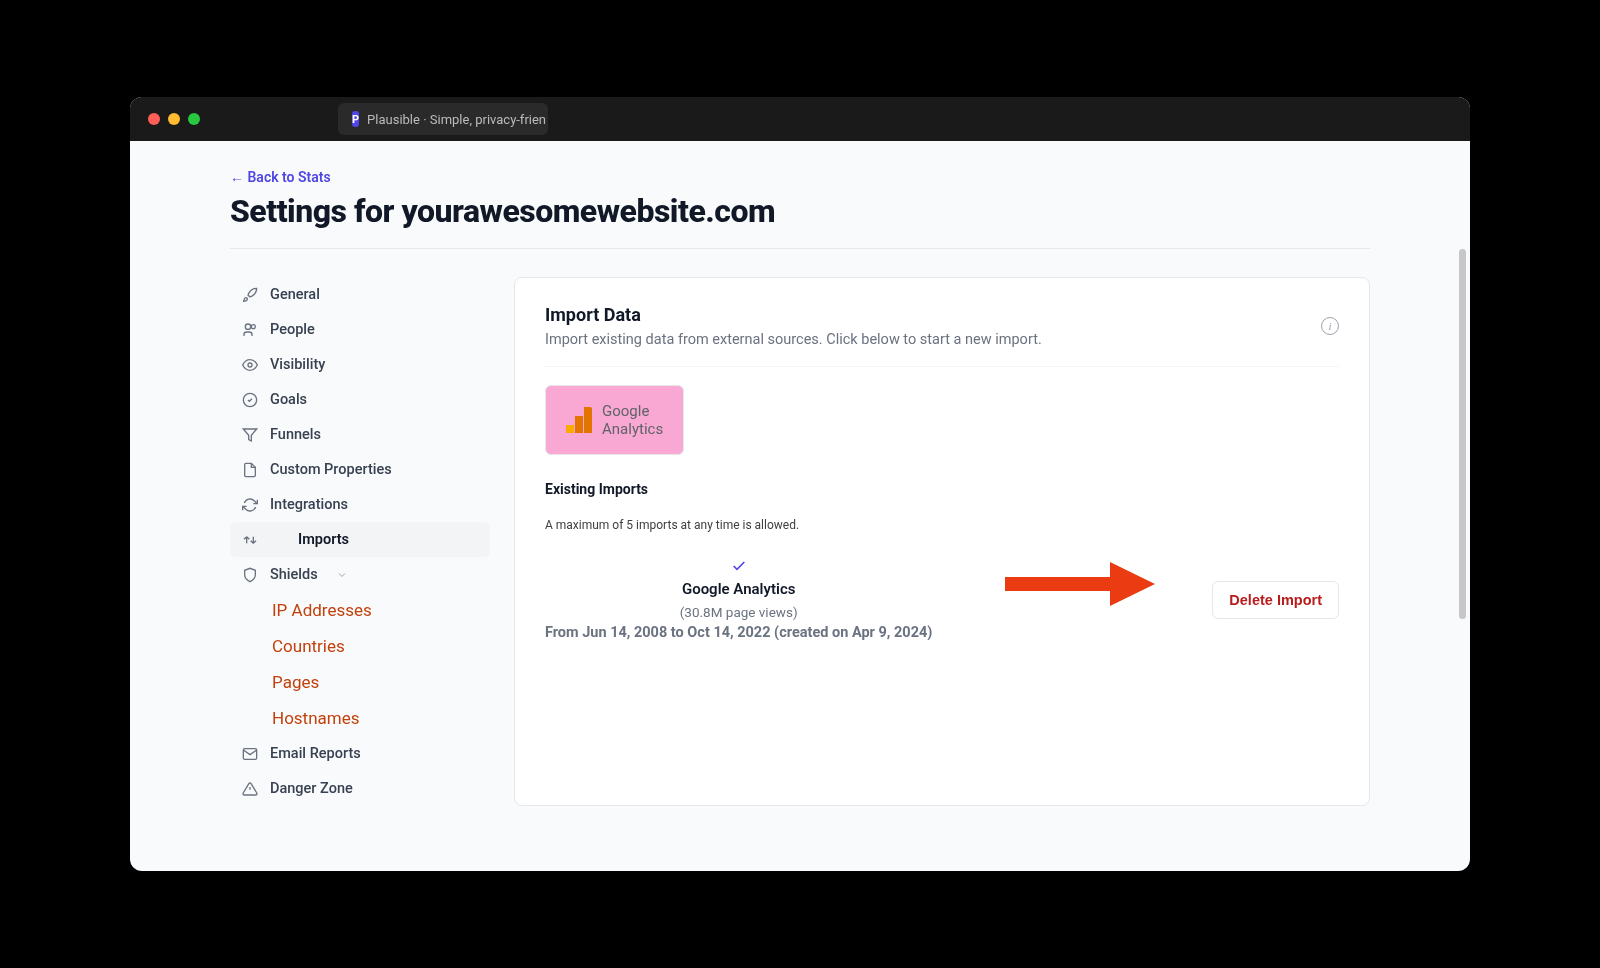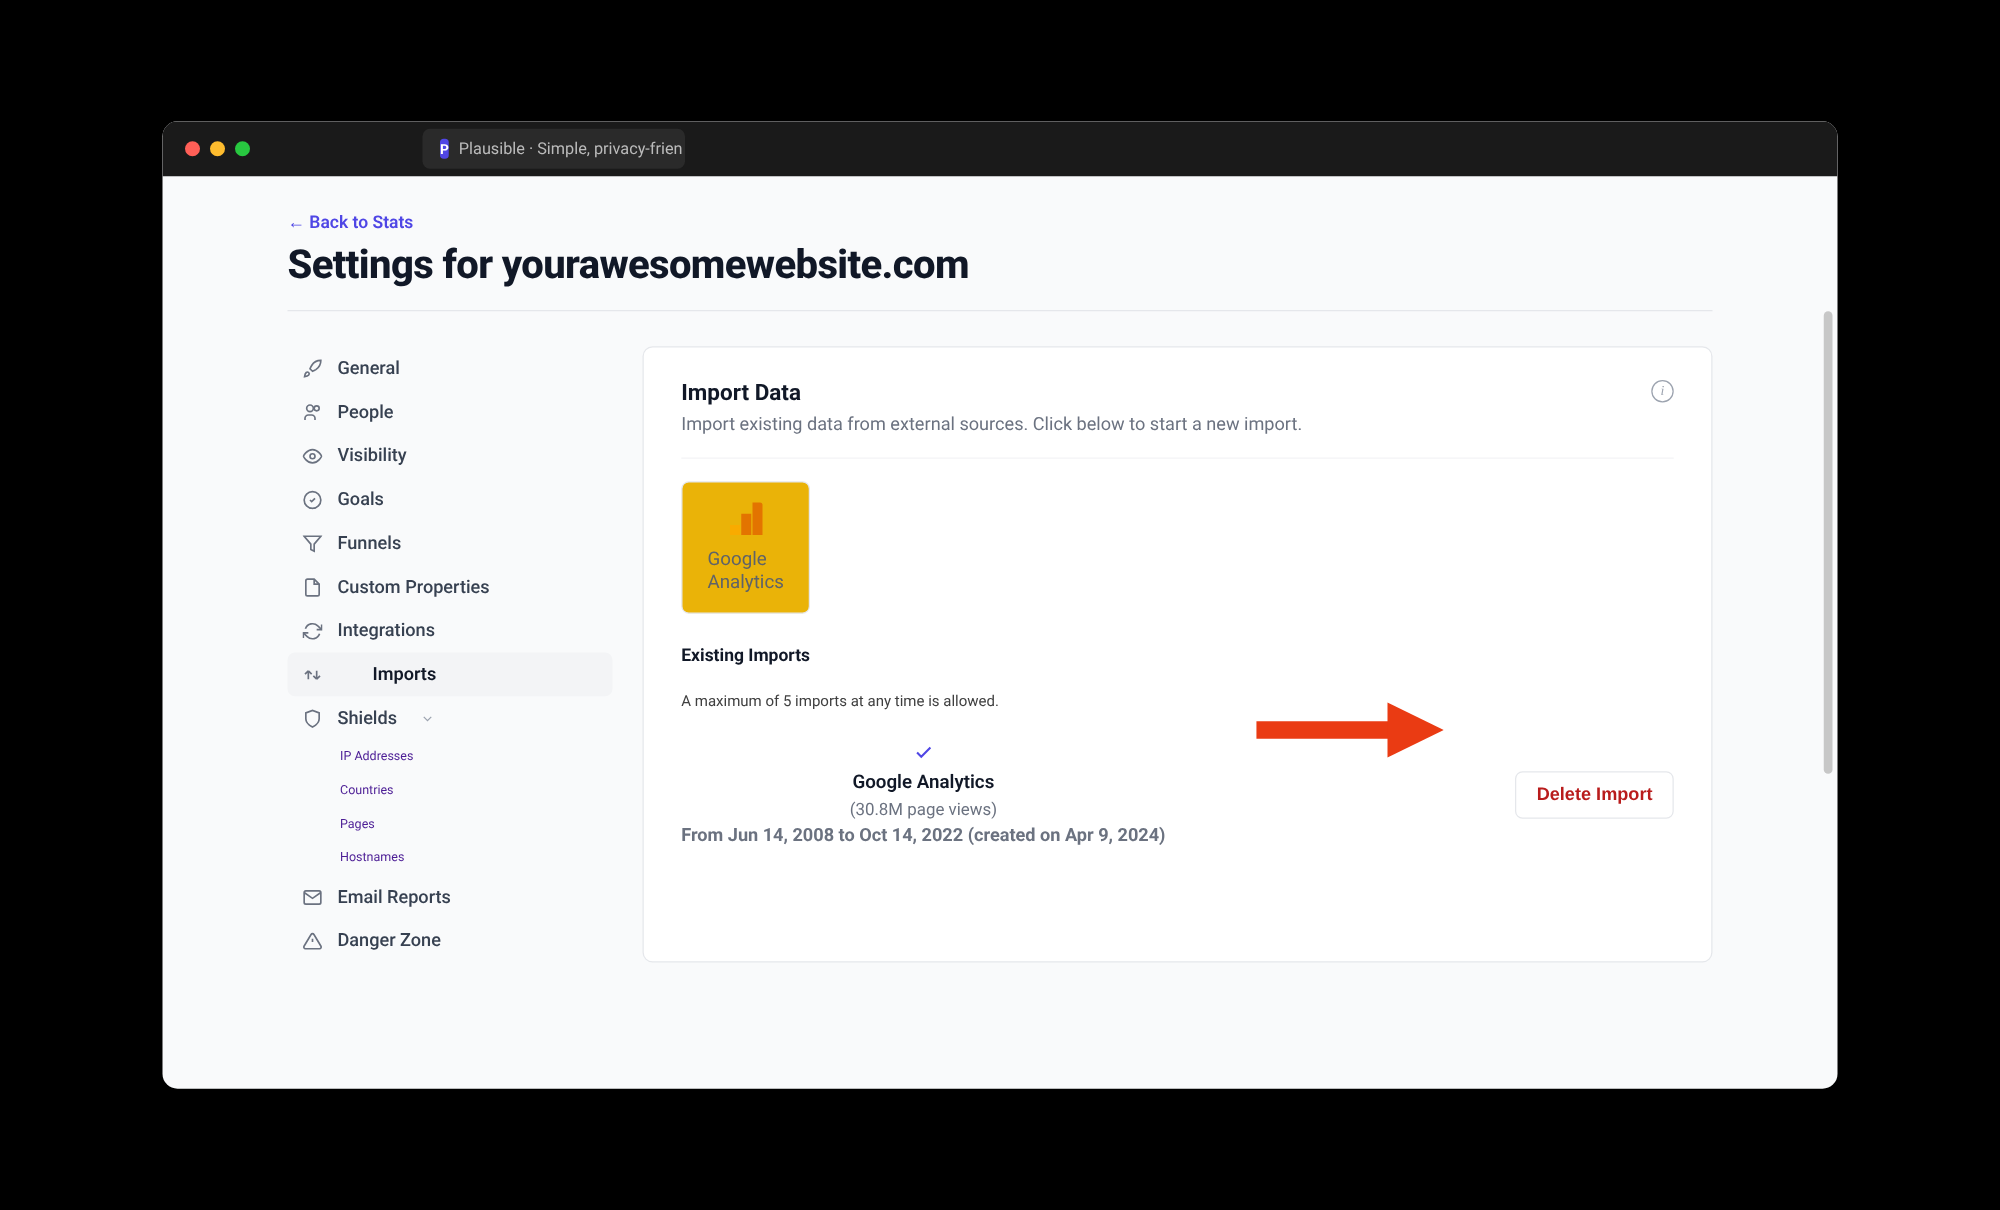--- a/index.html
+++ b/index.html
@@ -114,42 +114,42 @@
     .nav-icon {
       width: 16px;
       height: 16px;
       display: inline-flex;
       align-items: center;
       justify-content: center;
       color: #6b7280;
     }
     .nav-sub {
       padding-left: 42px;
-      font-size: 10px;
-      color: #4c1d95;
+      font-size: 17px;
+      color: #c2410c;
       padding-top: 8px;
       padding-bottom: 8px;
       cursor: pointer;
     }
     .chevron {
       margin-left: 6px;
       color: #9ca3af;
     }
     .main-panel {
       flex: 1;
       background: #fff;
       border: 1px solid #e5e7eb;
       border-radius: 8px;
       padding: 26px 30px;
       position: relative;
     }
     .panel-header {
       display: flex;
       justify-content: space-between;
-      align-items: flex-start;
+      align-items: center;
     }
     .panel-title {
       font-size: 18px;
       font-weight: 700;
       color: #111827;
     }
     .panel-desc {
       font-size: 14.5px;
       color: #6b7280;
       margin-top: 6px;
@@ -172,22 +172,21 @@
       margin: 18px 0;
     }
     .ga-button {
       display: inline-flex;
       align-items: center;
       gap: 10px;
       border: 1px solid #e5e7eb;
       border-radius: 6px;
       padding: 16px 20px;
       cursor: pointer;
-      background: #eab308;
-      flex-direction: column;
+      background: #f9a8d4;
     }
     .ga-logo {
       position: relative;
       width: 26px;
       height: 26px;
     }
     .ga-bar1 {
       position: absolute;
       left: 0; bottom: 0;
       width: 8px; height: 8px;

